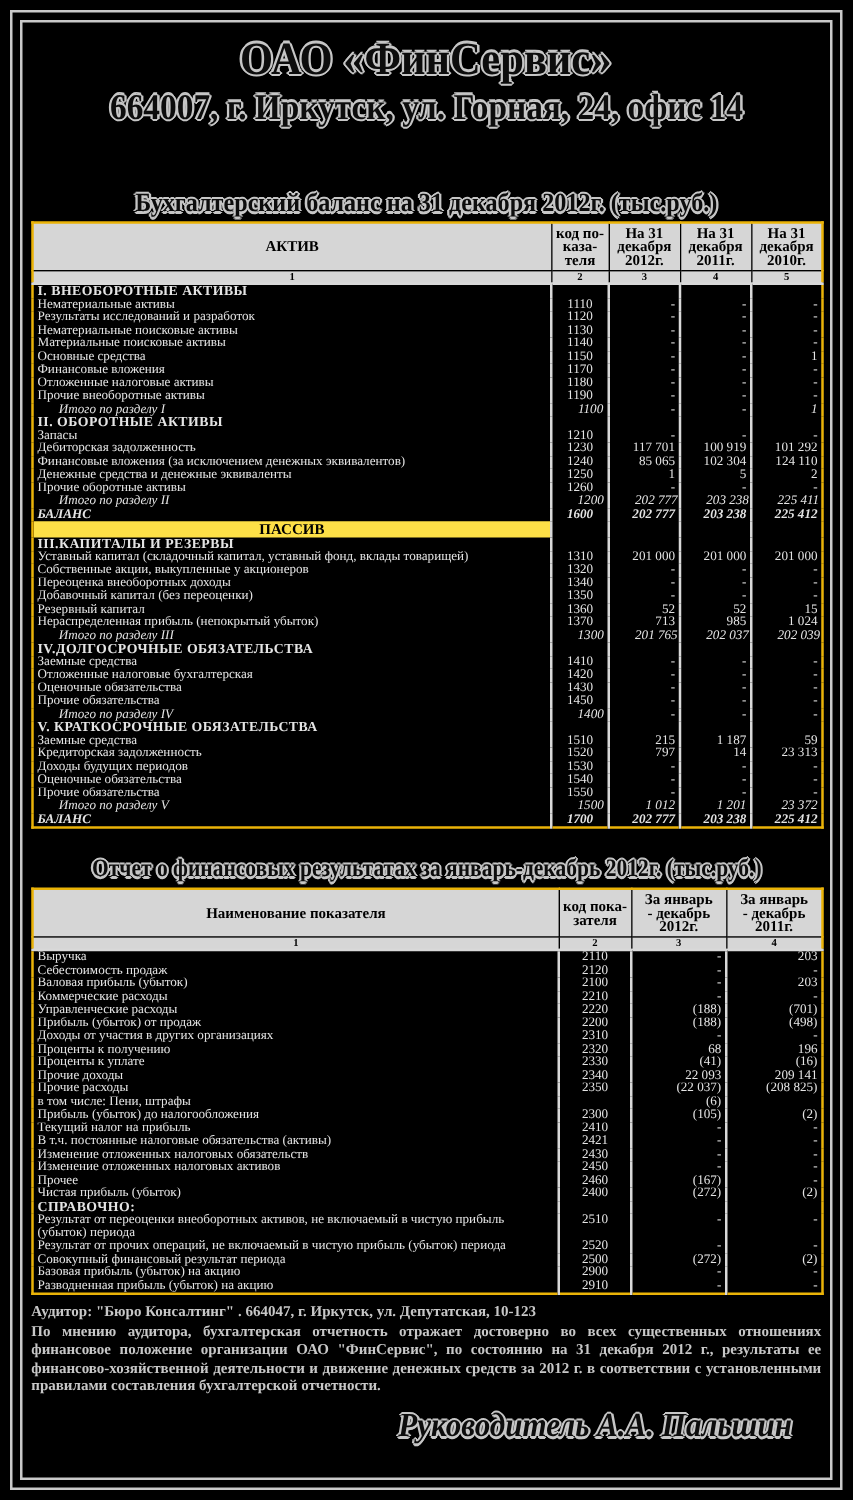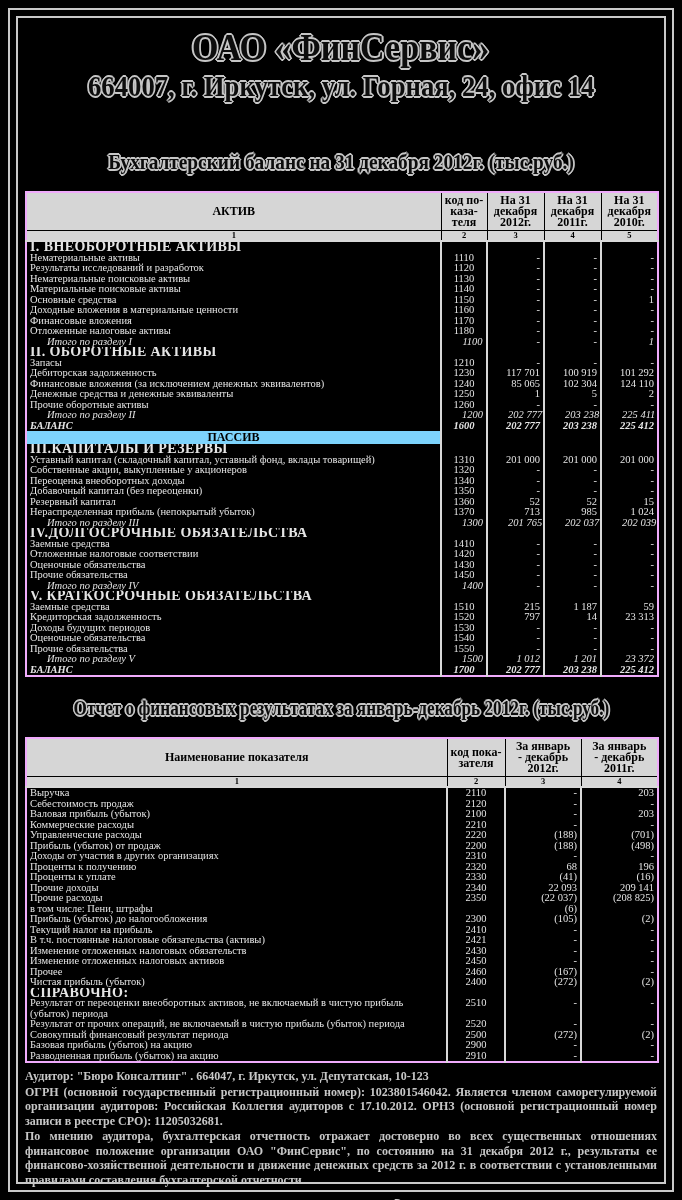--- a/index.html
+++ b/index.html
@@ -11,35 +11,35 @@
 
   .emboss{color:#0d0d0d;
     text-shadow:-2px 0 #c6c6c6,2px 0 #c6c6c6,0 -2px #c6c6c6,0 2px #c6c6c6,
                 -1px -1px #c6c6c6,1px -1px #c6c6c6,-1px 1px #c6c6c6,1px 1px #c6c6c6;}
 
   .title-org{font-size:37px;font-weight:bold;text-align:center;line-height:44px;white-space:nowrap;}
   .title-addr{font-size:29px;font-weight:bold;text-align:center;line-height:33px;white-space:nowrap;}
   .title-doc{font-size:21px;font-weight:bold;text-align:center;line-height:26px;white-space:nowrap;margin-top:46px;}
   .squeeze{display:inline-block;transform:scaleX(0.92);transform-origin:center;}
 
-  table.fin{border-collapse:collapse;width:632px;table-layout:fixed;margin-top:16px;
-            border:2px solid #f0abfc;}
+  table.fin{border-collapse:collapse;width:632px;table-layout:fixed;margin-top:2px;
+            border:2px solid #eab308;}
   table.fin thead td{background:#d6d6d6;color:#000;border:1px solid #000;
             text-align:center;font-weight:bold;font-size:12px;line-height:11px;
             white-space:pre-line;padding:2px 1px;}
   table.fin thead tr.nums td{font-size:8.5px;line-height:9px;padding:0;border-bottom:2px solid #d9d9d9;}
   table.fin tbody td{color:#e4e4e4;font-size:10.5px;line-height:10.5px;padding:0 3px;
             vertical-align:top;overflow:hidden;white-space:nowrap;}
   table.fin tbody td + td{border-left:2px solid #d9d9d9;}
   table.fin tbody td.code{text-align:center;}
   table.fin tbody td.val{text-align:right;}
-  table.fin tbody tr.section td.lbl{font-weight:bold;font-size:14px;letter-spacing:0.4px;}
+  table.fin tbody tr.section td.lbl{font-weight:bold;font-size:11px;letter-spacing:0.4px;}
   table.fin tbody tr.total td{font-style:italic;padding-left:20px;}
   table.fin tbody tr.balance td{font-style:italic;font-weight:bold;}
-  table.fin tbody tr.divider td.lbl{background:#7dd3fc;color:#000;font-weight:bold;
+  table.fin tbody tr.divider td.lbl{background:#fde047;color:#000;font-weight:bold;
             text-align:center;font-size:12px;line-height:13px;}
   table.fin tbody td.wrap{white-space:normal;}
 
   .footer{margin-top:6px;width:632px;color:#c7c7c7;font-weight:bold;font-size:12px;line-height:14.5px;}
   .footer p{margin:0 0 1px 0;text-align:justify;}
   .signature{margin-top:8px;text-align:right;padding-right:10px;
              font-size:27px;font-weight:bold;font-style:italic;line-height:32px;white-space:nowrap;}
 </style>
 </head>
 <body>
@@ -128,36 +128,36 @@
             <td class="val">-</td>
           </tr>
           <tr class="item">
             <td class="lbl">Основные средства</td>
             <td class="code">1150</td>
             <td class="val">-</td>
             <td class="val">-</td>
             <td class="val">1</td>
           </tr>
           <tr class="item">
-            <td class="lbl">Доходные вложения в материальные ценности</td>
-            <td class="code">1160</td>
-            <td class="val">-</td>
-            <td class="val">-</td>
-            <td class="val">-</td>
-          </tr>
-          <tr class="item">
             <td class="lbl">Финансовые вложения</td>
             <td class="code">1170</td>
             <td class="val">-</td>
             <td class="val">-</td>
             <td class="val">-</td>
           </tr>
           <tr class="item">
             <td class="lbl">Отложенные налоговые активы</td>
             <td class="code">1180</td>
+            <td class="val">-</td>
+            <td class="val">-</td>
+            <td class="val">-</td>
+          </tr>
+          <tr class="item">
+            <td class="lbl">Прочие внеоборотные активы</td>
+            <td class="code">1190</td>
             <td class="val">-</td>
             <td class="val">-</td>
             <td class="val">-</td>
           </tr>
           <tr class="total">
             <td class="lbl">Итого по разделу I</td>
             <td class="code">1100</td>
             <td class="val">-</td>
             <td class="val">-</td>
             <td class="val">1</td>
@@ -289,21 +289,21 @@
             <td class="val"></td>
           </tr>
           <tr class="item">
             <td class="lbl">Заемные средства</td>
             <td class="code">1410</td>
             <td class="val">-</td>
             <td class="val">-</td>
             <td class="val">-</td>
           </tr>
           <tr class="item">
-            <td class="lbl">Отложенные налоговые соответствии</td>
+            <td class="lbl">Отложенные налоговые бухгалтерская</td>
             <td class="code">1420</td>
             <td class="val">-</td>
             <td class="val">-</td>
             <td class="val">-</td>
           </tr>
           <tr class="item">
             <td class="lbl">Оценочные обязательства</td>
             <td class="code">1430</td>
             <td class="val">-</td>
             <td class="val">-</td>
@@ -561,21 +561,20 @@
             <td class="lbl">Разводненная прибыль (убыток) на акцию</td>
             <td class="code">2910</td>
             <td class="val">-</td>
             <td class="val">-</td>
           </tr>
         </tbody>
     </table>
 
     <div class="footer">
       <p style="text-align:left">Аудитор: "Бюро Консалтинг" . 664047, г. Иркутск, ул. Депутатская, 10-123</p>
-      <p>ОГРН (основной государственный регистрационный номер): 1023801546042. Является членом саморегулируемой организации аудиторов: Российская Коллегия аудиторов с 17.10.2012. ОРНЗ (основной регистрационный номер записи в реестре СРО): 11205032681.</p>
       <p>По мнению аудитора, бухгалтерская отчетность отражает достоверно во всех существенных отношениях финансовое положение организации ОАО "ФинСервис", по состоянию на 31 декабря 2012 г., результаты ее финансово-хозяйственной деятельности и движение денежных средств за 2012 г. в соответствии с установленными правилами составления бухгалтерской отчетности.</p>
     </div>
 
     <div class="signature emboss">
       <span class="squeeze">Руководитель А.А. Пальшин</span>
     </div>
   </div>
 </div>
 
 </body></html>

